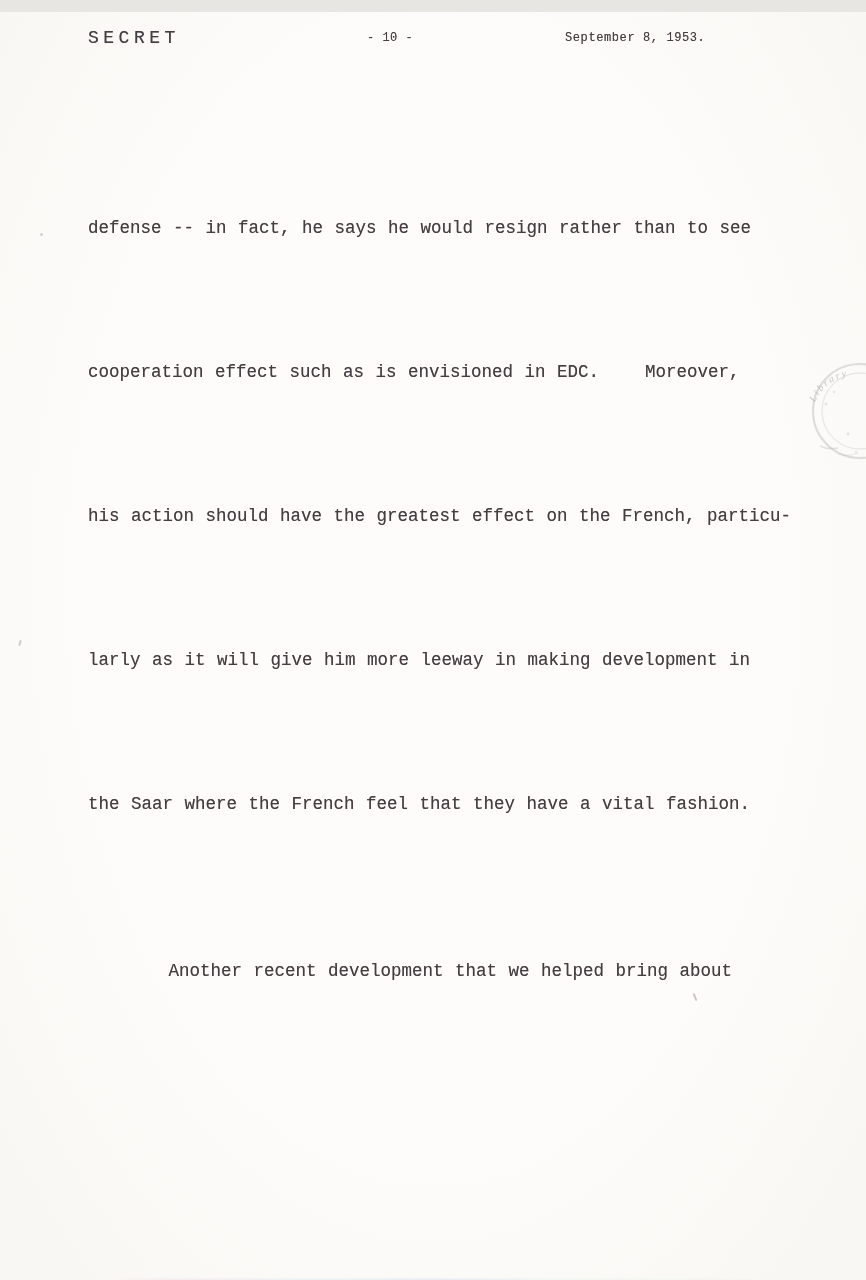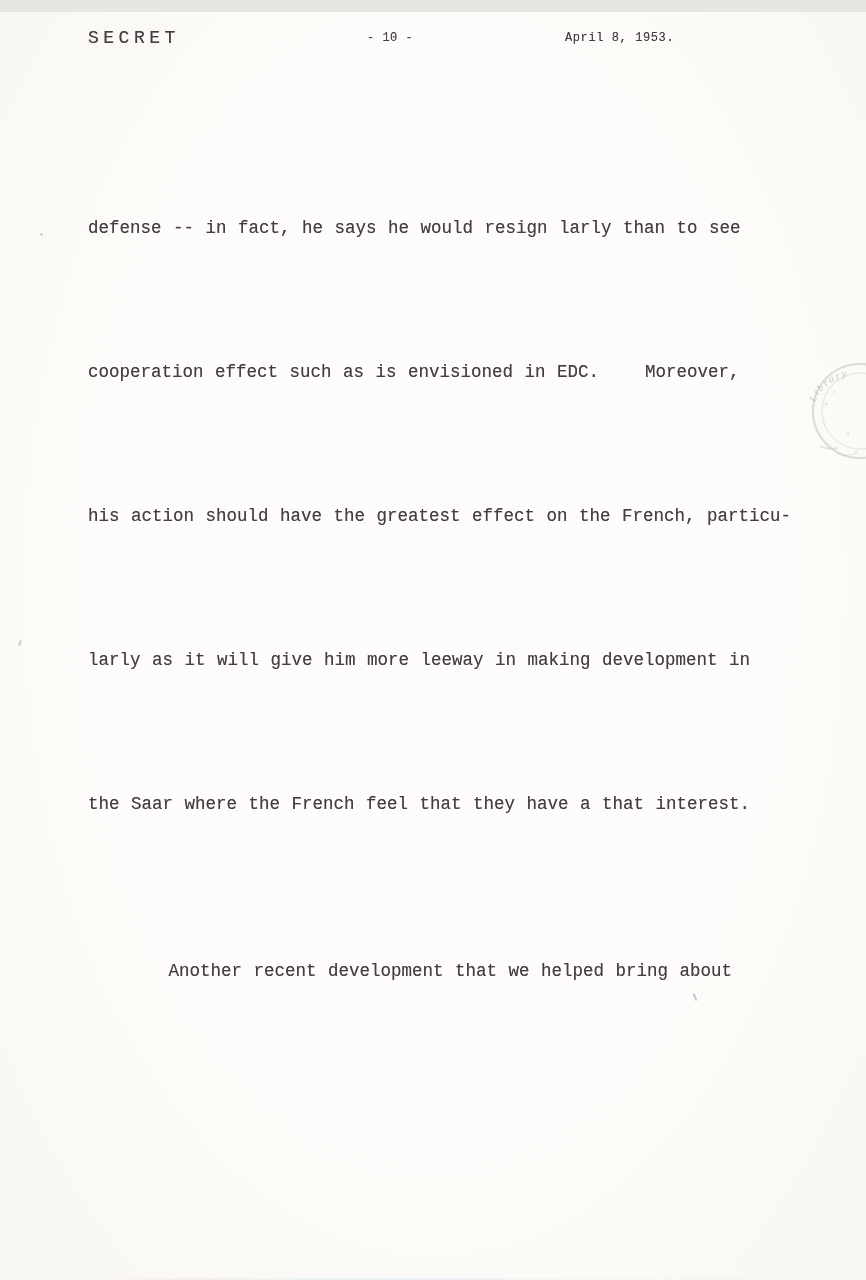--- a/index.html
+++ b/index.html
@@ -103,28 +103,28 @@
 </style>
 </head>
 <body>
 
 <div class="page">
 
   <div class="header-item classification doc-text">SECRET</div>
 
   <div class="header-item page-number doc-text">- 10 -</div>
 
-  <div class="header-item doc-date doc-text">April 8, 1953.</div>
+  <div class="header-item doc-date doc-text">September 8, 1953.</div>
 
   <div class="body-text doc-text">
-    <div class="line">defense -- in fact, he says he would resign larly than to see</div>
+    <div class="line">defense -- in fact, he says he would resign rather than to see</div>
     <div class="line">cooperation effect such as is envisioned in EDC.    Moreover,</div>
     <div class="line">his action should have the greatest effect on the French, particu-</div>
     <div class="line">larly as it will give him more leeway in making development in</div>
-    <div class="line">the Saar where the French feel that they have a that interest.</div>
+    <div class="line">the Saar where the French feel that they have a vital fashion.</div>
     <div class="line para-start">       Another recent development that we helped bring about</div>
     
     
     
     
     
     
     
     
     

